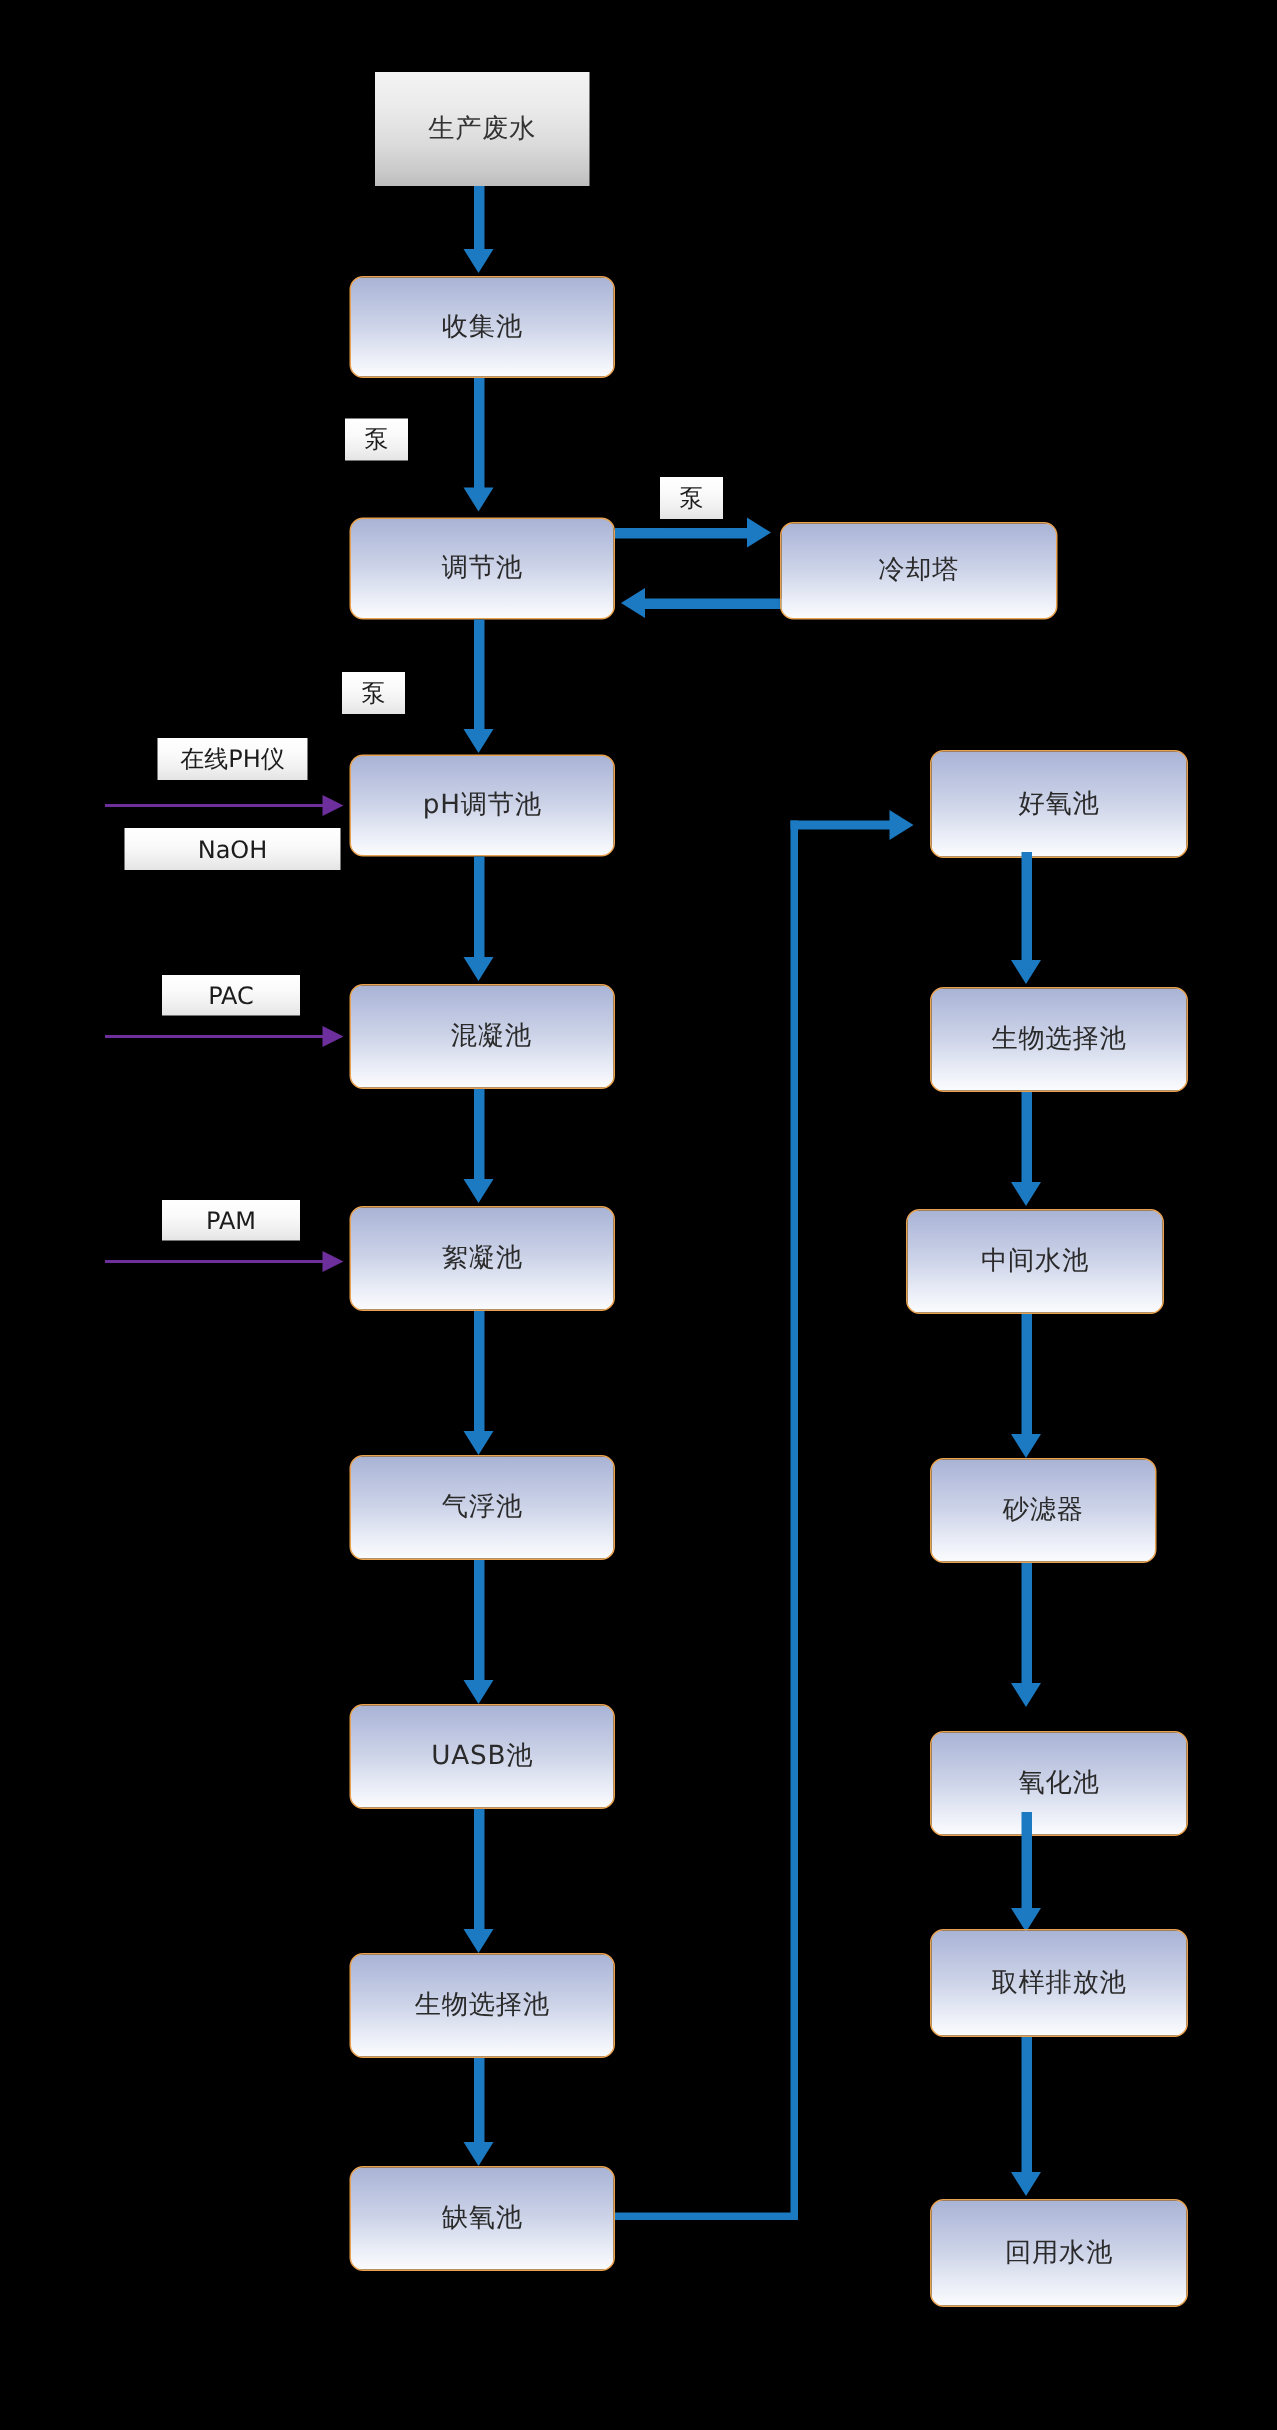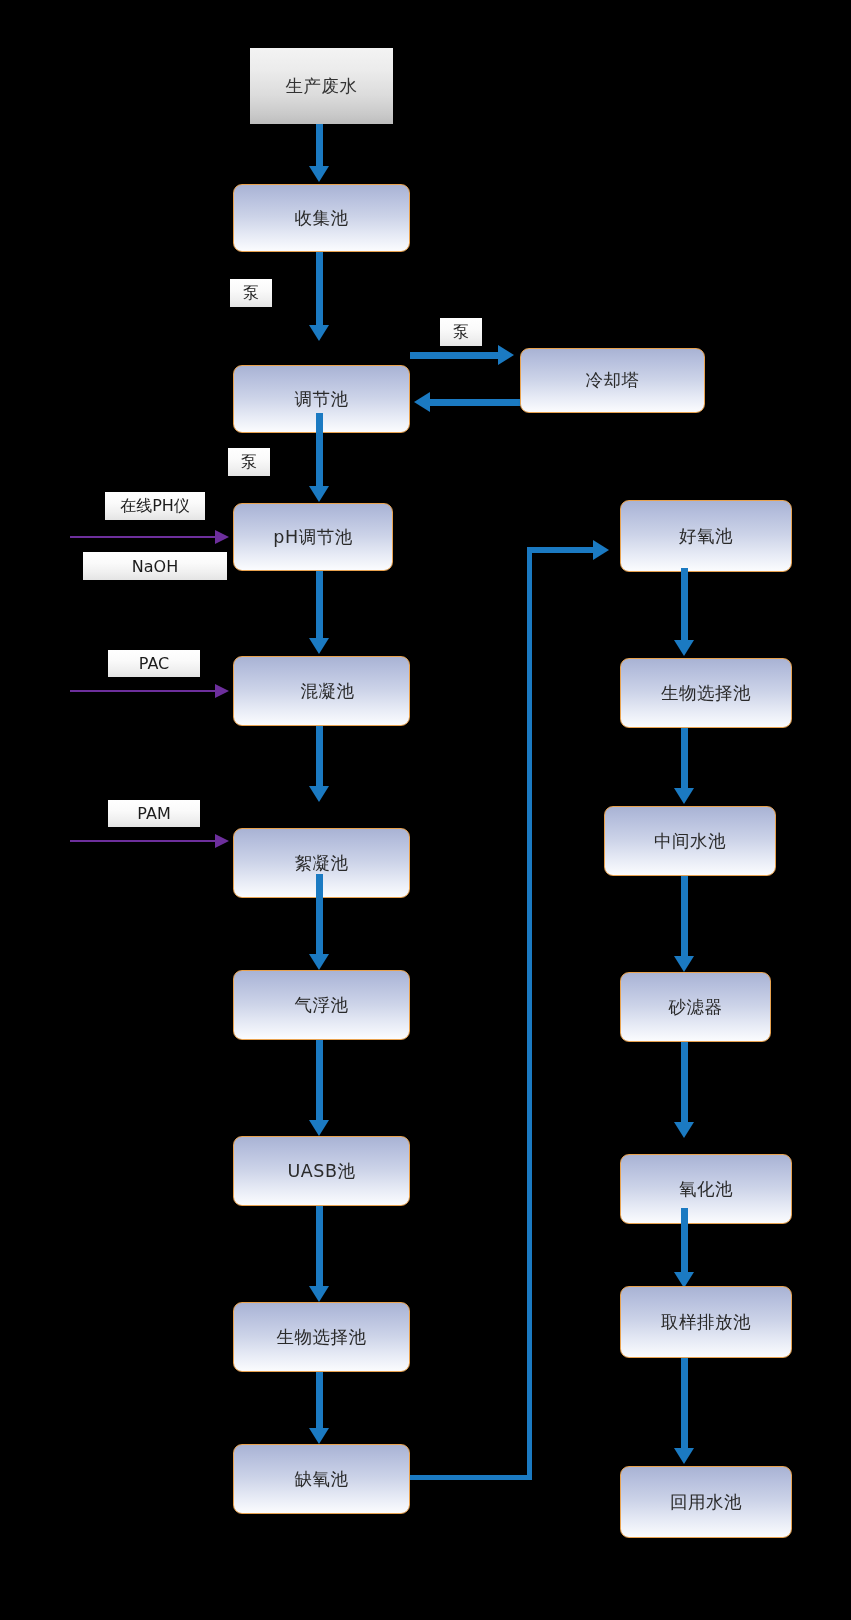--- a/index.html
+++ b/index.html
@@ -106,21 +106,21 @@
   <div class="node" style="left:233px;top:184px;width:177px;height:68px;">
     <span>收集池</span>
   </div>
 
   <div class="vline" style="left:316px;top:252px;width:7px;height:75px;"></div>
   <div class="arrow-d" style="left:309px;top:325px;"></div>
   <div class="tag" style="left:230px;top:279px;width:42px;height:28px;">
     <span>泵</span>
   </div>
 
-  <div class="node" style="left:233px;top:345px;width:177px;height:68px;margin-top:20px;">
+  <div class="node" style="left:233px;top:345px;width:177px;height:68px;">
     <span>调节池</span>
   </div>
 
   <div class="hline" style="left:410px;top:352px;width:90px;height:7px;"></div>
   <div class="arrow-r" style="left:498px;top:345px;"></div>
   <div class="tag" style="left:440px;top:318px;width:42px;height:28px;">
     <span>泵</span>
   </div>
 
   <div class="hline" style="left:430px;top:399px;width:95px;height:7px;"></div>
@@ -129,21 +129,21 @@
   <div class="node" style="left:520px;top:348px;width:185px;height:65px;">
     <span>冷却塔</span>
   </div>
 
   <div class="vline" style="left:316px;top:413px;width:7px;height:75px;"></div>
   <div class="arrow-d" style="left:309px;top:486px;"></div>
   <div class="tag" style="left:228px;top:448px;width:42px;height:28px;">
     <span>泵</span>
   </div>
 
-  <div class="node" style="left:233px;top:503px;width:160px;height:68px;">
+  <div class="node" style="left:233px;top:503px;width:177px;height:68px;">
     <span>pH调节池</span>
   </div>
 
   <div class="tag wide" style="left:105px;top:492px;width:100px;height:28px;">
     <span>在线PH仪</span>
   </div>
   <div class="pline" style="left:70px;top:536px;width:147px;"></div>
   <div class="parrow" style="left:215px;top:530px;"></div>
   <div class="tag wide" style="left:83px;top:552px;width:144px;height:28px;">
     <span>NaOH</span>
@@ -158,21 +158,21 @@
 
   <div class="tag wide" style="left:108px;top:650px;width:92px;height:27px;">
     <span>PAC</span>
   </div>
   <div class="pline" style="left:70px;top:690px;width:147px;"></div>
   <div class="parrow" style="left:215px;top:684px;"></div>
 
   <div class="vline" style="left:316px;top:726px;width:7px;height:62px;"></div>
   <div class="arrow-d" style="left:309px;top:786px;"></div>
 
-  <div class="node" style="left:233px;top:804px;width:177px;height:70px;margin-top:24px;">
+  <div class="node" style="left:233px;top:804px;width:177px;height:70px;">
     <span>絮凝池</span>
   </div>
 
   <div class="tag wide" style="left:108px;top:800px;width:92px;height:27px;">
     <span>PAM</span>
   </div>
   <div class="pline" style="left:70px;top:840px;width:147px;"></div>
   <div class="parrow" style="left:215px;top:834px;"></div>
 
   <div class="vline" style="left:316px;top:874px;width:7px;height:82px;"></div>

